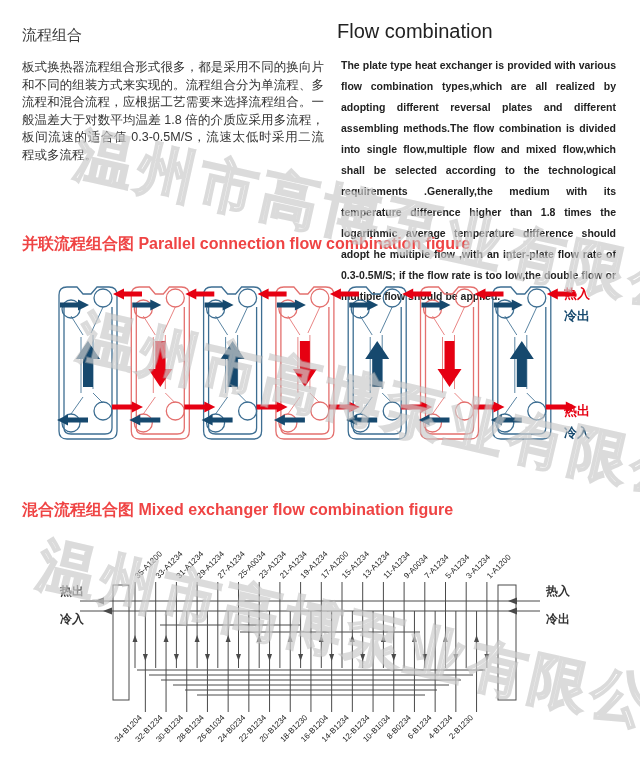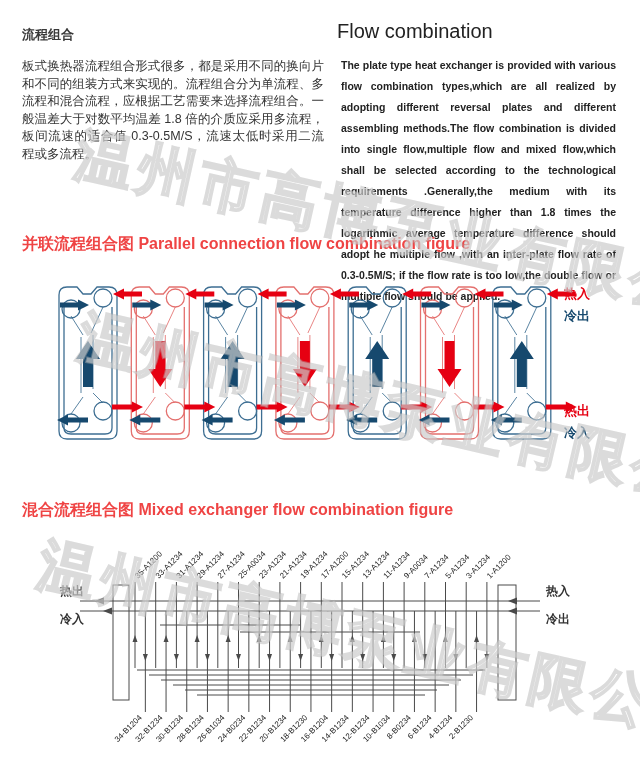--- a/index.html
+++ b/index.html
@@ -16,21 +16,21 @@
     color:rgba(255,255,255,0.45);
     -webkit-text-stroke:2px rgba(175,175,175,0.45);
     transform-origin:left top;z-index:30;
   }
   .wm1{left:85px;top:116px;transform:rotate(12.5deg);}
   .wm2{left:88px;top:298px;transform:rotate(13deg);}
   .wm3{left:48px;top:526px;transform:rotate(13deg);}
   
   .col-zh{position:absolute;left:22px;top:26px;width:302px;}
   .col-en{position:absolute;left:337px;top:20px;width:283px;}
-  .h-zh{font-size:13px;font-weight:bold;color:#3a3a3a;margin:0 0 14px 0;}
+  .h-zh{font-size:15px;font-weight:normal;color:#3a3a3a;margin:0 0 14px 0;}
   .h-en{font-size:20px;font-weight:400;color:#222;margin:0 0 12px 0;}
   .p-zh{font-size:12.5px;line-height:17.5px;text-align:justify;color:#333;margin:0;}
   .p-en{font-size:10.5px;line-height:21px;font-weight:bold;text-align:justify;color:#222;margin:4px;}
   
   .sec-h{position:absolute;left:22px;font-size:16px;font-weight:600;color:#ef4444;margin:0;}
   .sec-h.parallel{top:234px;}
   .sec-h.mixed{top:500px;}
   
   .parallel-diagram{position:absolute;left:40px;top:278px;width:600px;height:170px;}
   .mixed-diagram{position:absolute;left:0;top:520px;width:640px;height:257px;}

